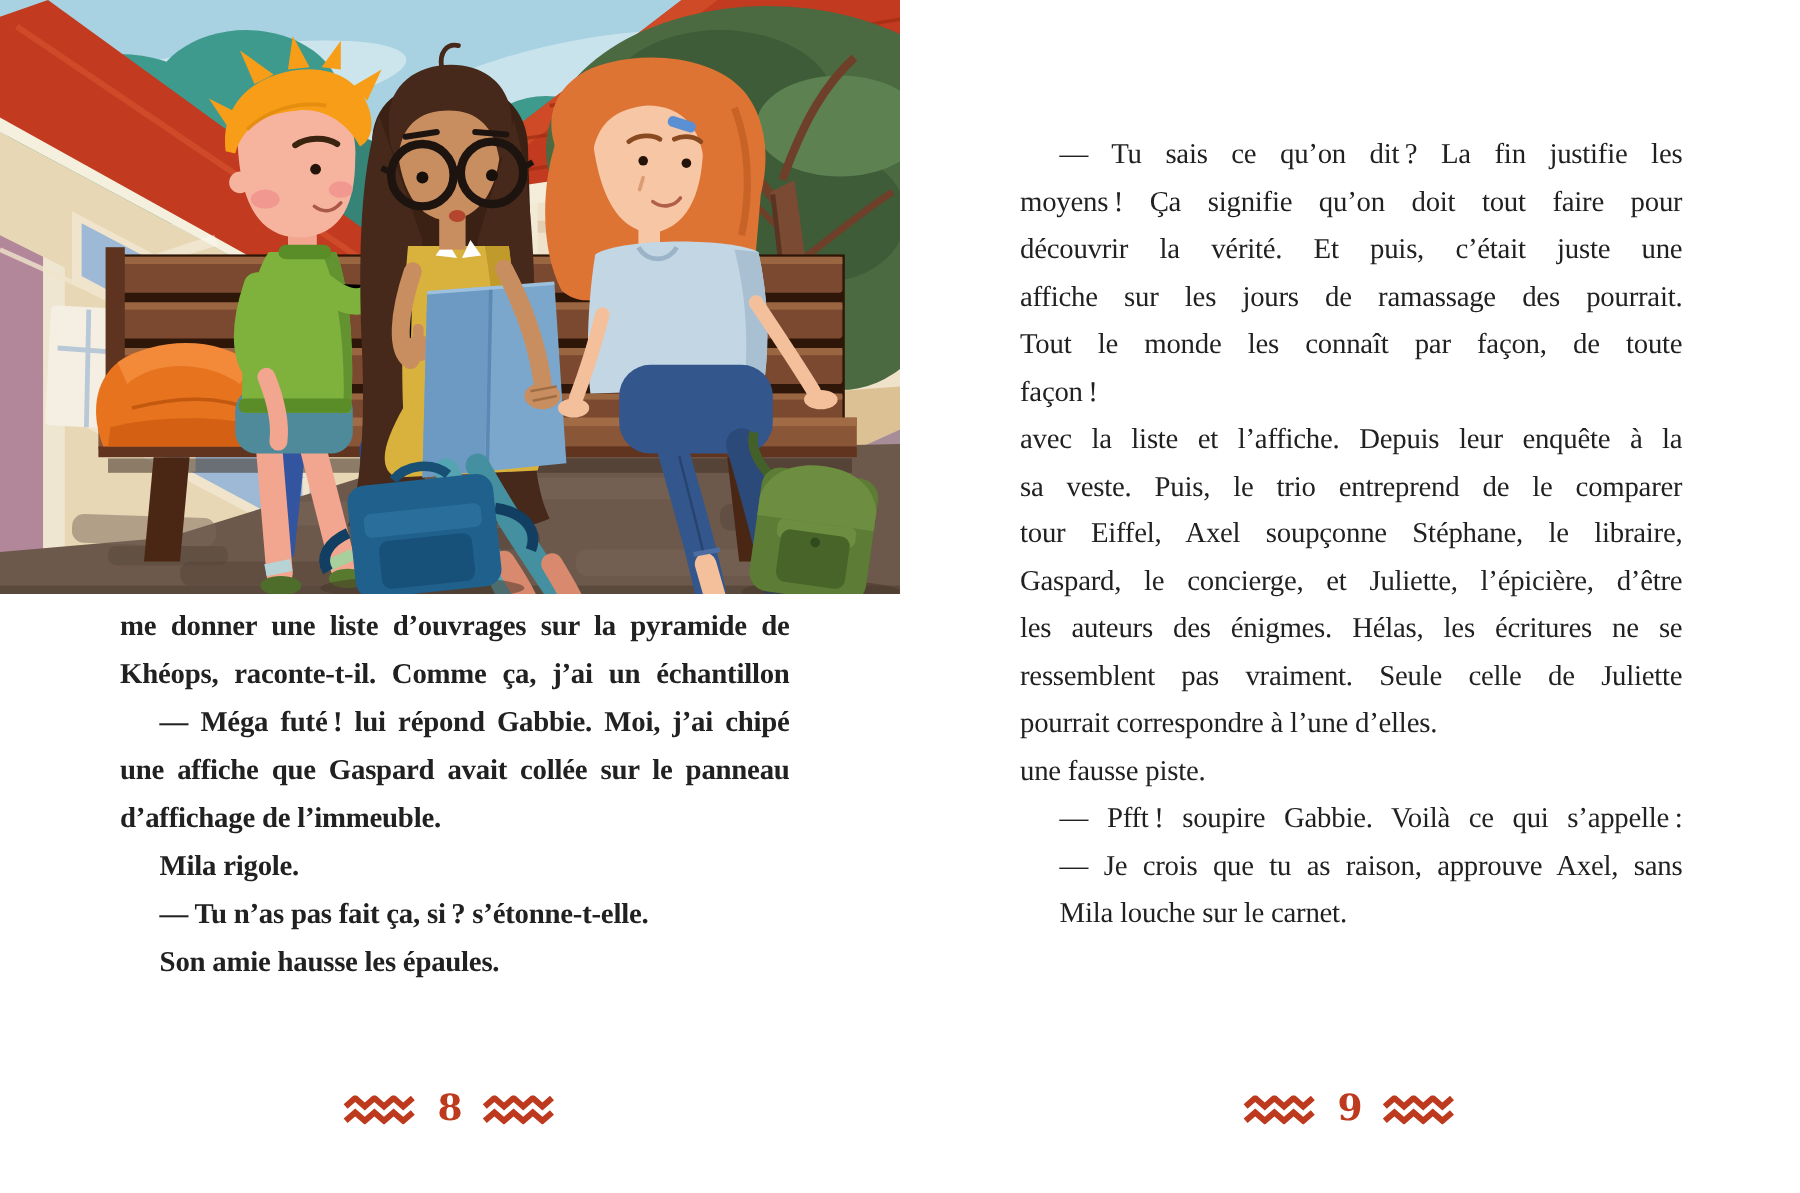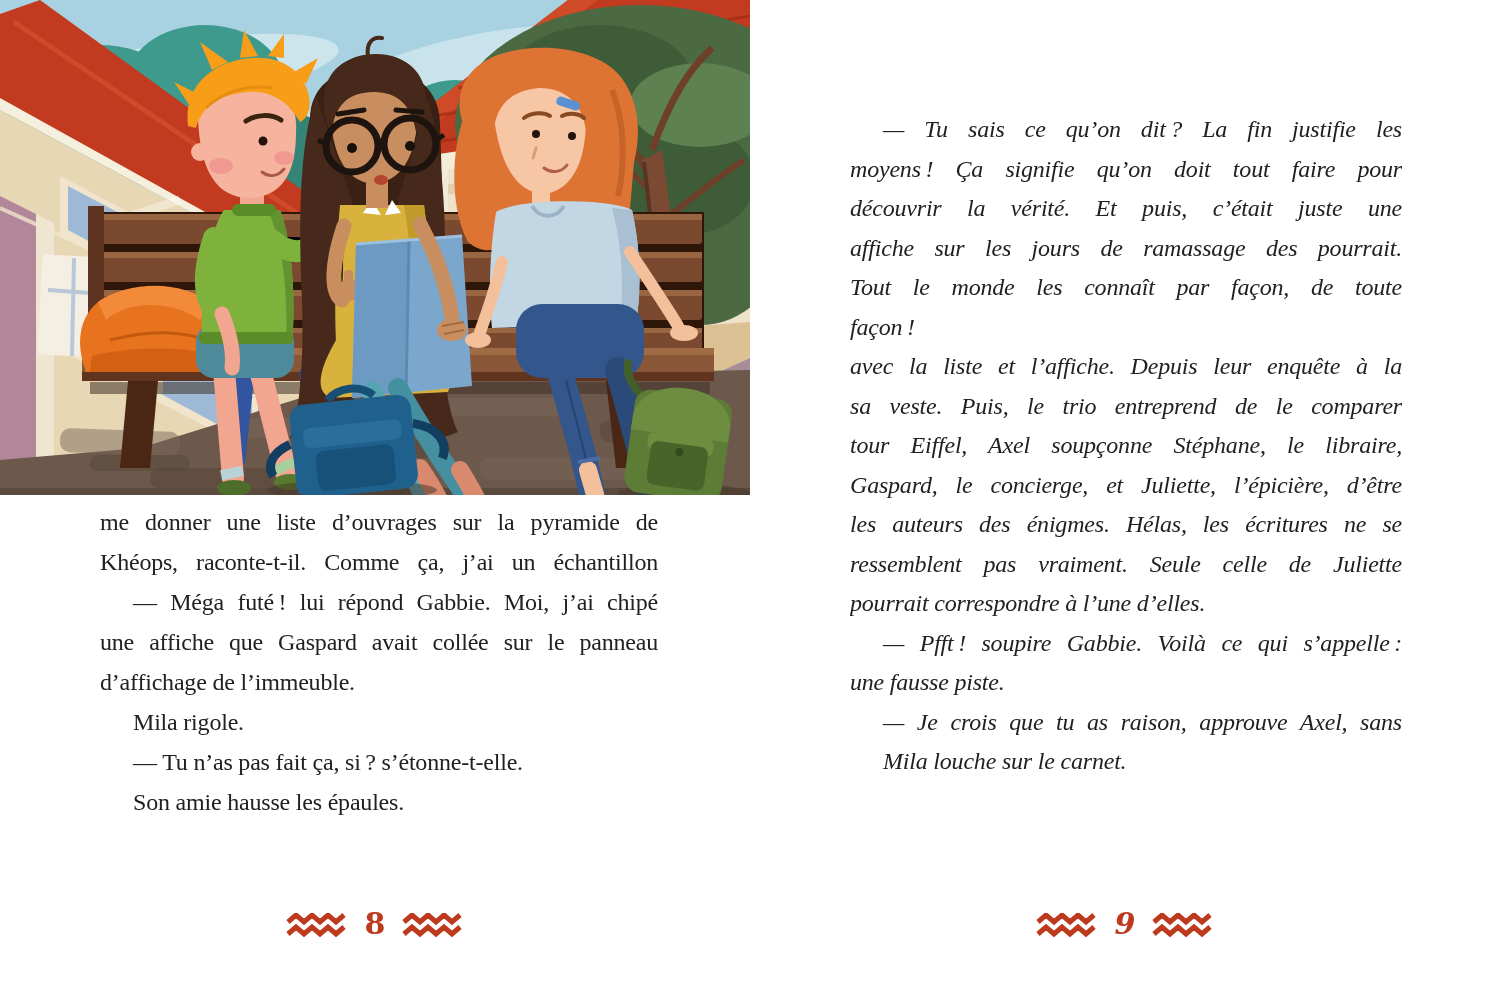--- a/index.html
+++ b/index.html
@@ -1,26 +1,26 @@
 <!DOCTYPE html>
 <html><head>
 <meta charset="utf-8">
 <style>
   * { margin:0; padding:0; box-sizing:border-box; }
   html,body { width:1500px; height:994px; background:#ffffff; overflow:hidden;
     font-family:"Liberation Serif", serif; }
   .spread { position:relative; width:1500px; height:994px; background:#fff; }
   .page { position:absolute; top:0; width:750px; height:994px; }
   .page.left  { left:0; }
-  .page.right { left:750px;font-style:italic; }
+  .page.right { left:750px; }
 
   .illustration { position:absolute; left:0; top:0; width:750px; height:495px; display:block; }
 
   .textblock { position:absolute; color:#212121; }
-  .textblock.tb-left  { left:100px; top:502px; width:558px; }
+  .textblock.tb-left  { left:100px; top:502px; width:558px;font-weight:bold; }
   .textblock.tb-right { left:100px; top:110px; width:552px; }
 
   .line { font-size:24px; letter-spacing:-0.2px; height:40px; line-height:40px;
           overflow:hidden; text-align:justify; white-space:normal; }
   .tb-right .line { height:39.5px; line-height:39.5px; }
   
   .line:not(.end)::after { content:""; display:inline-block; width:100%; height:0; }
   .line.indent { text-indent:33px; }
 
   .footer { position:absolute; left:0; top:902px; width:750px; height:46px;
@@ -356,22 +356,22 @@
         <div class="line">affiche sur les jours de ramassage des pourrait.</div>
         <div class="line">Tout le monde les connaît par façon, de toute</div>
         <div class="line end">façon !</div>
         <div class="line">avec la liste et l’affiche. Depuis leur enquête à la</div>
         <div class="line">sa veste. Puis, le trio entreprend de le comparer</div>
         <div class="line">tour Eiffel, Axel soupçonne Stéphane, le libraire,</div>
         <div class="line">Gaspard, le concierge, et Juliette, l’épicière, d’être</div>
         <div class="line">les auteurs des énigmes. Hélas, les écritures ne se</div>
         <div class="line">ressemblent pas vraiment. Seule celle de Juliette</div>
         <div class="line end">pourrait correspondre à l’une d’elles.</div>
+        <div class="line end">une fausse piste.</div>
         <div class="line indent">— Pfft ! soupire Gabbie. Voilà ce qui s’appelle :</div>
-        <div class="line end">une fausse piste.</div>
         <div class="line indent">— Je crois que tu as raison, approuve Axel, sans</div>
         <div class="line end indent">Mila louche sur le carnet.</div>
       </div>
 
     <div class="footer">
       <svg class="zigzag" width="62" height="24" viewBox="0 0 62 24">
         <polyline points="2,9 10,2 18,9 26,2 34,9 42,2 50,9 58,2" fill="none" stroke="#bd3a1e" stroke-width="5"></polyline>
         <polyline points="2,21 10,14 18,21 26,14 34,21 42,14 50,21 58,14" fill="none" stroke="#bd3a1e" stroke-width="5"></polyline>
       </svg>
       <span class="page-num">9</span>

